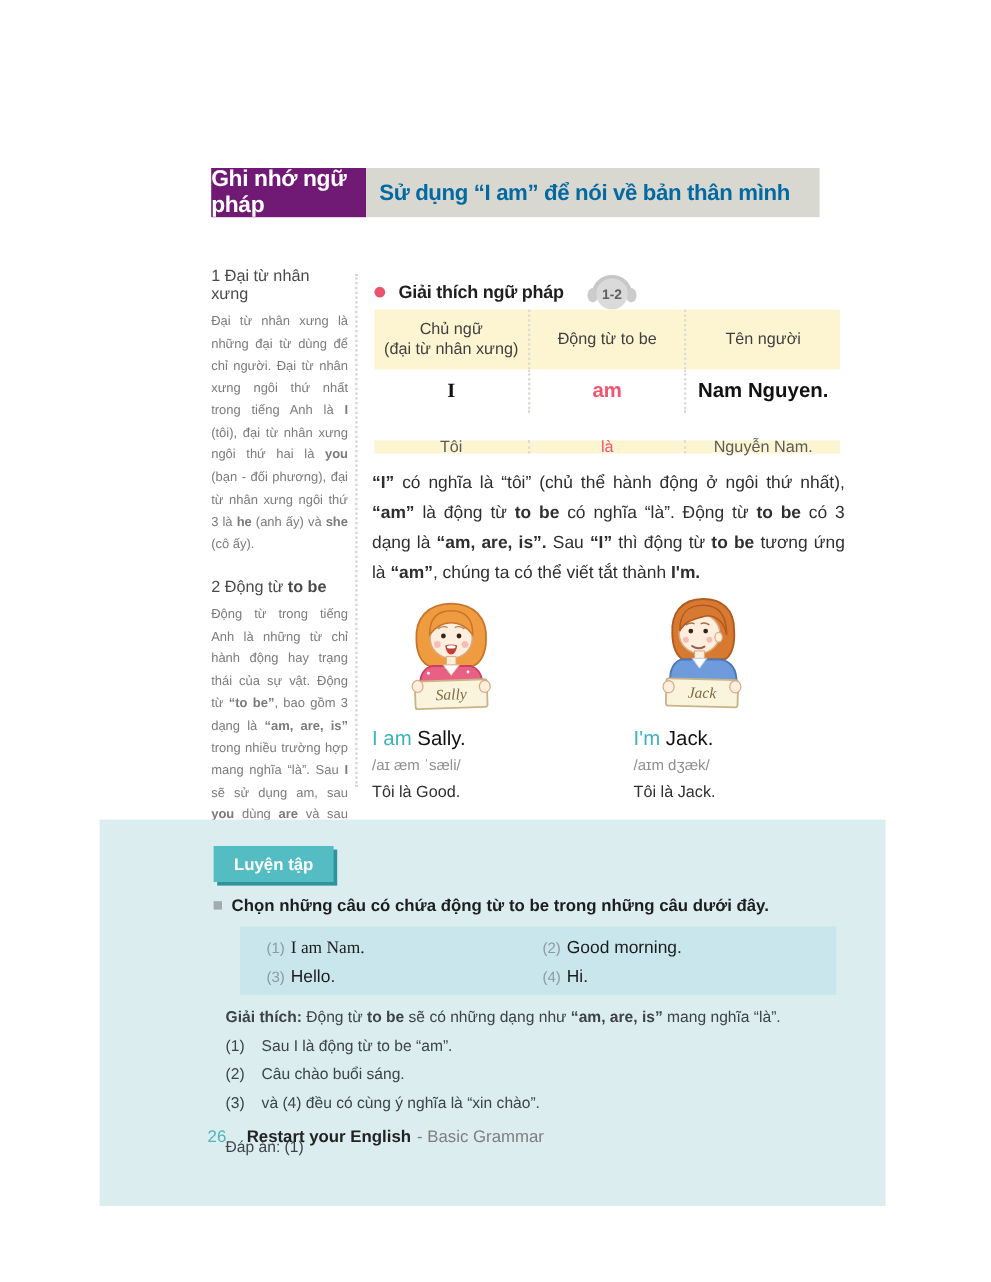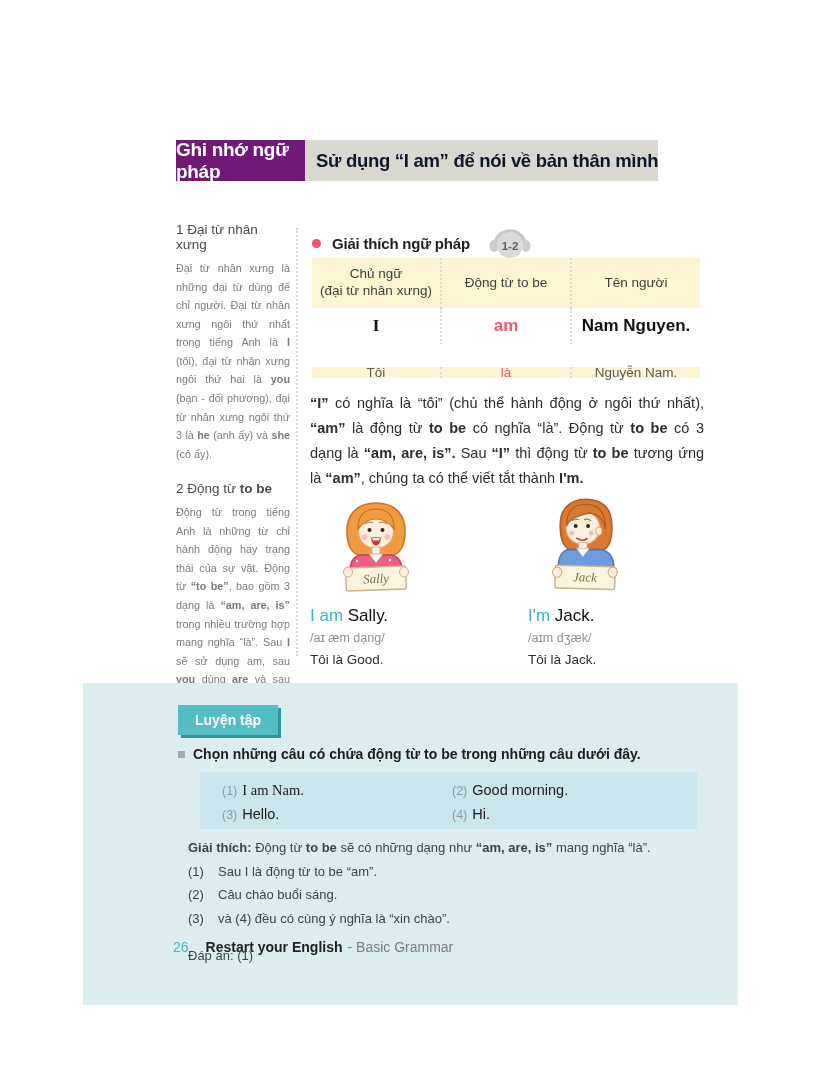--- a/index.html
+++ b/index.html
@@ -3,22 +3,22 @@
 <meta charset="utf-8">
 <style>
   * { margin:0; padding:0; box-sizing:border-box; }
   body { background:#fff; font-family:"Liberation Sans", sans-serif; }
   .page { position:relative; width:826px; height:1068px; background:#ffffff; overflow:hidden; }
 
   
   .header { position:absolute; left:176px; top:140px; display:flex; }
   .header-tag { background:#701a75; color:#ffffff; font-size:19px; font-weight:bold;
     height:41px; width:129px; display:flex; align-items:center; justify-content:center; letter-spacing:-0.3px; }
-  .header-title { background:#d9d8d0; color:#0f172a; font-size:18.5px; font-weight:bold;
-    height:41px; display:flex; align-items:center; padding:0 0 0 11px; letter-spacing:-0.3px; white-space:nowrap; }
+  .header-title { background:#d9d8d0; color:#0369a1; font-size:18.5px; font-weight:bold;
+    height:41px; display:flex; align-items:center; padding:0 25px 0 11px; letter-spacing:-0.3px; white-space:nowrap; }
 
   
   .sidebar { position:absolute; left:176px; top:222px; width:114px; color:#7b7b7b; }
   .side-heading { font-size:13.5px; color:#4a4a4a; margin-bottom:7px; }
   .side-body { font-size:10.8px; line-height:1.72; text-align:justify; color:#7b7b7b; }
   .side-gap { height:18px; }
   .v-divider { position:absolute; left:296px; top:228px; height:428px; border-left:2px dotted #d9d3d3; }
 
   
   .section-heading-row { position:absolute; left:312px; top:227px; display:flex; align-items:center; }
@@ -138,21 +138,21 @@
       <circle cx="61" cy="63" r="1.2" fill="#fff"></circle>
         <circle cx="66" cy="71" r="1.2" fill="#fff"></circle>
       <g transform="rotate(-2 47 82)">
         <rect x="17" y="70" width="60" height="23" rx="2" fill="#fbf4dd" stroke="#c8b488" stroke-width="1.5"></rect>
         <text x="47" y="86" text-anchor="middle" font-size="13" font-style="italic" font-family="Liberation Serif, serif" fill="#7d6d45">Sally</text>
       </g>
       <ellipse cx="19" cy="75" rx="4.5" ry="5" fill="#fdeede" stroke="#dba983" stroke-width="1"></ellipse>
       <ellipse cx="75" cy="75" rx="4.5" ry="5" fill="#fdeede" stroke="#dba983" stroke-width="1"></ellipse>
     </svg>
     <div class="caption"><span class="cap-teal">I am</span><span> Sally.</span></div>
-    <div class="phonetic">/aɪ æm dạng/</div>
+    <div class="phonetic">/aɪ æm ˈsæli/</div>
     <div class="translation">Tôi là Good.</div>
   </div>
 
   <div class="char-col char-jack">
     <svg class="char-img" width="100" height="103" viewBox="0 0 94 100" style="margin-left:8px;">
       <path d="M47,5 C29,5 21,17 22,33 C22,44 26,52 31,54 L64,54 C69,52 73,44 72,30 C72,13 62,5 47,5 Z" fill="#d87932" stroke="#b05a1d" stroke-width="1.5"></path>
       <ellipse cx="44" cy="33" rx="16.5" ry="16" fill="#fdeede" stroke="#dba983" stroke-width="1.2"></ellipse>
       <path d="M28,31 C28,13 38,10 47,10 C58,10 66,16 66,34 C64,22 55,17 48,19 C38,22 32,23 28,31 Z" fill="#d87932" stroke="#b05a1d" stroke-width="1.2"></path>
       <ellipse cx="59.5" cy="36" rx="3" ry="4" fill="#fdeede" stroke="#dba983" stroke-width="1"></ellipse>
       <circle cx="37" cy="31" r="1.9" fill="#33251c"></circle>

